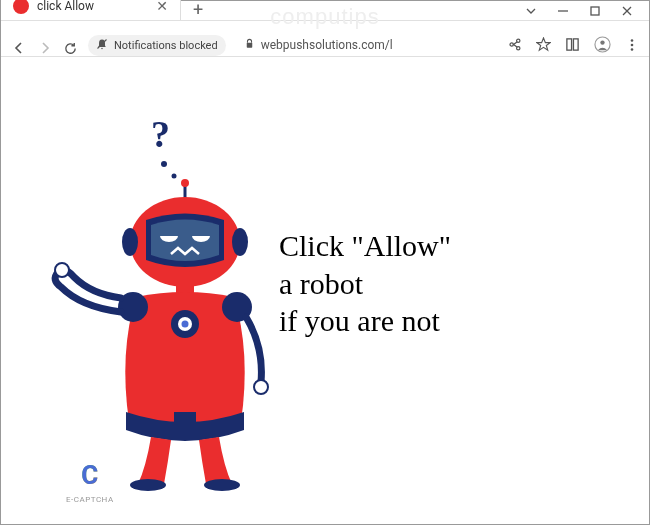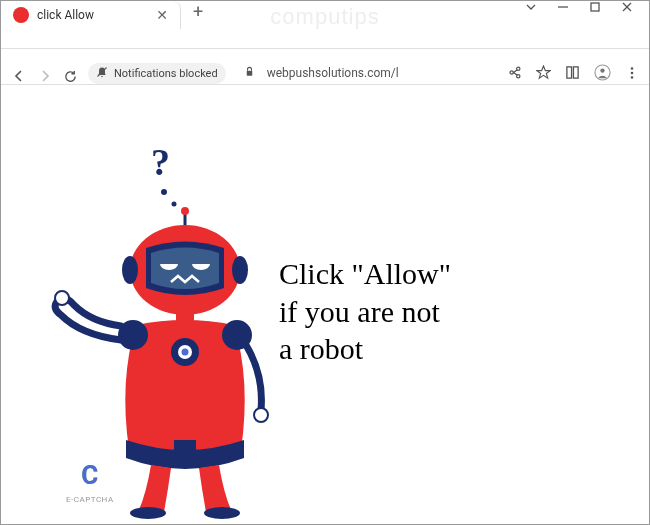--- a/index.html
+++ b/index.html
@@ -11,24 +11,24 @@
       overflow: hidden;
       position: relative;
     }
     .window-frame {
       border: 1px solid #999;
       height: 525px;
       display: flex;
       flex-direction: column;
     }
     .titlebar {
-      height: 48px;
-      background: #fff;
-      display: flex;
-      align-items: flex-start;
+      height: 20px;
+      background: #fff;
+      display: flex;
+      align-items: flex-end;
       border-bottom: 1px solid #e0e0e0;
     }
     .tab {
       display: flex;
       align-items: center;
       gap: 8px;
       padding: 6px 12px;
       background: #fff;
       border-right: 1px solid #ddd;
       min-width: 180px;
@@ -84,21 +84,21 @@
       font-size: 11px;
       color: #444;
       padding: 3px 8px;
       background: #f1f1f1;
       border-radius: 12px;
     }
     .addrbar {
       flex: 1;
       display: flex;
       align-items: center;
-      gap: 12px;
+      gap: 6px;
       font-size: 12px;
       color: #555;
       padding: 4px 8px;
     }
     .lock-icon { font-size: 11px; }
     .addr-url { color: #555; }
     .toolbar-right {
       display: flex;
       align-items: center;
       gap: 14px;
@@ -311,22 +311,22 @@
 
       <path d="M105 325 Q100 355 92 372 L118 372 Q122 350 125 328" fill="#ea2d2e"></path>
       <path d="M153 328 Q156 350 160 372 L186 372 Q178 355 173 325" fill="#ea2d2e"></path>
 
       <ellipse cx="102" cy="373" rx="18" ry="6" fill="#1a2c6b"></ellipse>
       <ellipse cx="176" cy="373" rx="18" ry="6" fill="#1a2c6b"></ellipse>
     </svg>
 
     <div class="message">
       <div>Click "Allow"</div>
+      <div>a robot</div>
       <div>if you are not</div>
-      <div>a robot</div>
     </div>
 
     <div class="captcha-badge">
       <span class="captcha-c">C</span>
       <span class="captcha-label">E-CAPTCHA</span>
     </div>
   </div>
 </div>
 
 </body></html>

